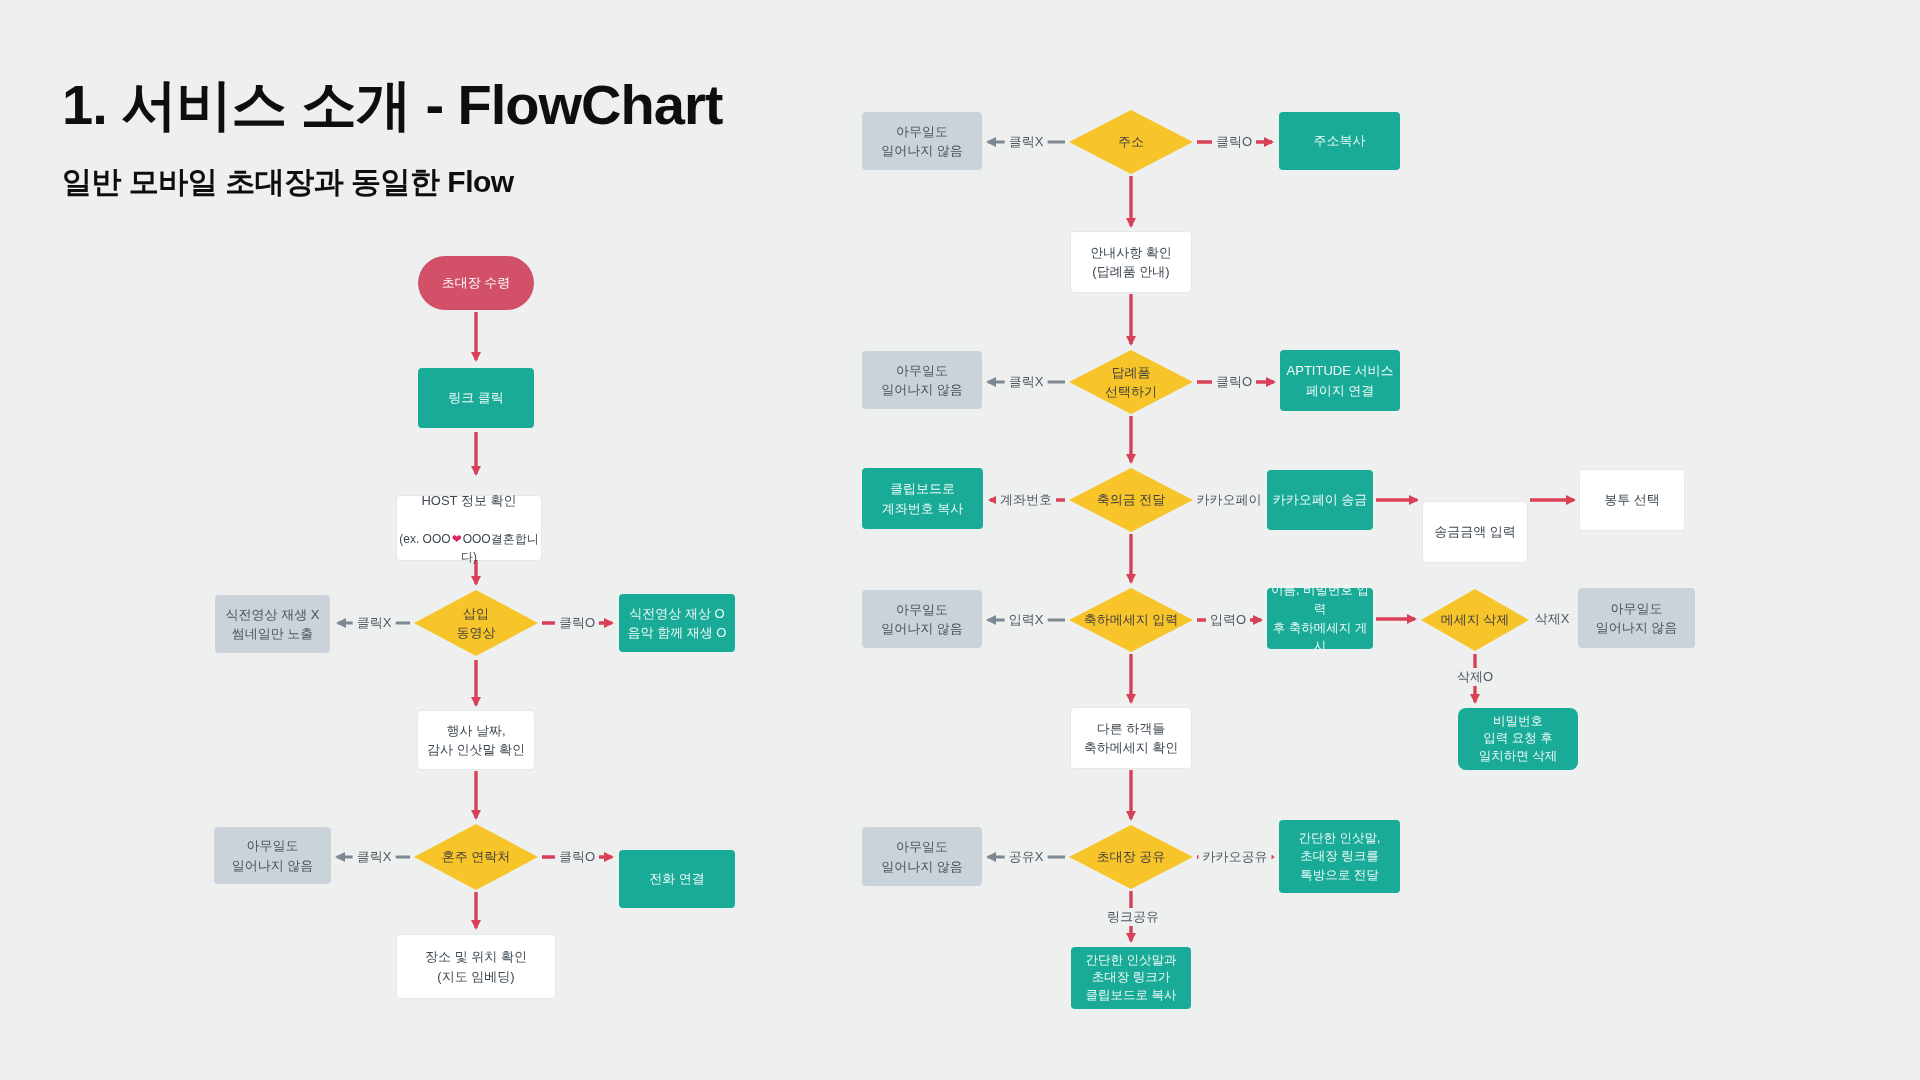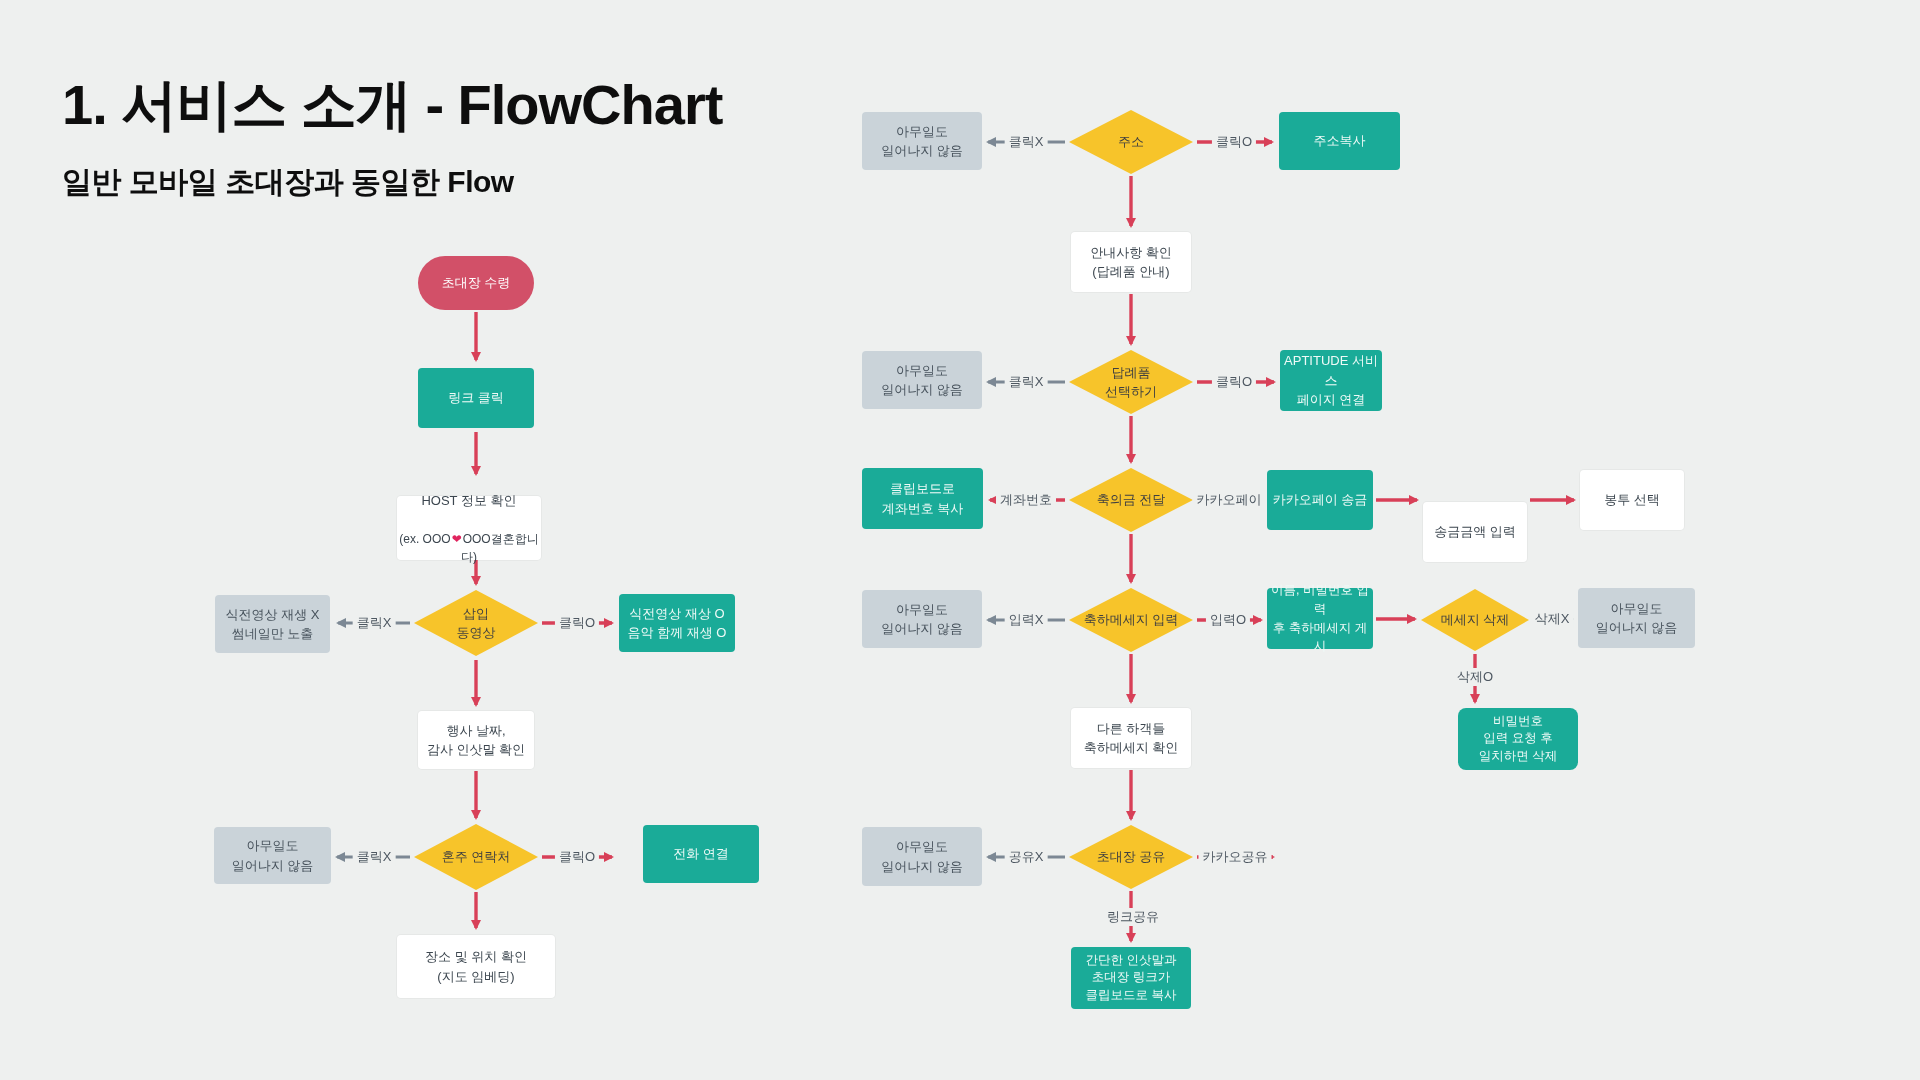--- a/index.html
+++ b/index.html
@@ -110,38 +110,38 @@
 썸네일만 노출</div>
   <div class="node teal" style="left:619px;top:594px;width:116px;height:58px;">식전영상 재상 O
 음악 함께 재생 O</div>
 
   <div class="node whiteb" style="left:418px;top:711px;width:116px;height:58px;">행사 날짜,
 감사 인삿말 확인</div>
 
   <div class="node diamond" style="left:414px;top:824px;width:124px;height:66px;">혼주 연락처</div>
   <div class="node grayb" style="left:214px;top:827px;width:117px;height:57px;">아무일도
 일어나지 않음</div>
-  <div class="node teal" style="left:619px;top:825px;width:116px;height:58px;margin-left:24px;">전화 연결</div>
+  <div class="node teal" style="left:619px;top:850px;width:116px;height:58px;">전화 연결</div>
 
   <div class="node whiteb" style="left:397px;top:935px;width:158px;height:63px;">장소 및 위치 확인
 (지도 임베딩)</div>
 
   <div class="node diamond" style="left:1069px;top:110px;width:124px;height:64px;">주소</div>
   <div class="node grayb" style="left:862px;top:112px;width:120px;height:58px;">아무일도
 일어나지 않음</div>
   <div class="node teal" style="left:1279px;top:112px;width:121px;height:58px;">주소복사</div>
 
   <div class="node whiteb" style="left:1071px;top:232px;width:120px;height:60px;">안내사항 확인
 (답례품 안내)</div>
 
   <div class="node diamond" style="left:1069px;top:350px;width:124px;height:64px;">답례품
 선택하기</div>
   <div class="node grayb" style="left:862px;top:351px;width:120px;height:58px;">아무일도
 일어나지 않음</div>
-  <div class="node teal" style="left:1280px;top:350px;width:102px;height:61px;">APTITUDE 서비스
+  <div class="node teal" style="left:1280px;top:350px;width:120px;height:61px;">APTITUDE 서비스
 페이지 연결</div>
 
   <div class="node diamond" style="left:1069px;top:468px;width:124px;height:64px;">축의금 전달</div>
   <div class="node teal" style="left:862px;top:468px;width:121px;height:61px;">클립보드로
 계좌번호 복사</div>
   <div class="node teal" style="left:1267px;top:470px;width:106px;height:60px;">카카오페이 송금</div>
   <div class="node whiteb" style="left:1423px;top:470px;width:104px;height:60px;margin-top:32px;">송금금액 입력</div>
   <div class="node whiteb" style="left:1580px;top:470px;width:104px;height:60px;">봉투 선택</div>
 
   <div class="node diamond" style="left:1069px;top:588px;width:124px;height:64px;">축하메세지 입력</div>
@@ -155,20 +155,23 @@
   <div class="node teal" style="left:1458px;top:708px;width:120px;height:62px;font-size:12.5px;line-height:1.4;border-radius:8px;">비밀번호
 입력 요청 후
 일치하면 삭제</div>
 
   <div class="node whiteb" style="left:1071px;top:708px;width:120px;height:60px;">다른 하객들
 축하메세지 확인</div>
 
   <div class="node diamond" style="left:1069px;top:825px;width:124px;height:64px;">초대장 공유</div>
   <div class="node grayb" style="left:862px;top:827px;width:120px;height:59px;">아무일도
 일어나지 않음</div>
+  <div class="node teal" style="left:1279px;top:820px;width:121px;height:73px;font-size:12.5px;line-height:1.45;">간단한 인삿말,
+초대장 링크를
+톡방으로 전달</div>
   <div class="node teal" style="left:1071px;top:947px;width:120px;height:62px;font-size:12.5px;line-height:1.4;">간단한 인삿말과
 초대장 링크가
 클립보드로 복사</div>
 
   <span class="edge-label" style="left:374px;top:623px;">클릭X</span>
   <span class="edge-label" style="left:577px;top:623px;">클릭O</span>
   <span class="edge-label" style="left:374px;top:857px;">클릭X</span>
   <span class="edge-label" style="left:577px;top:857px;">클릭O</span>
 
   <span class="edge-label" style="left:1026px;top:142px;">클릭X</span>

